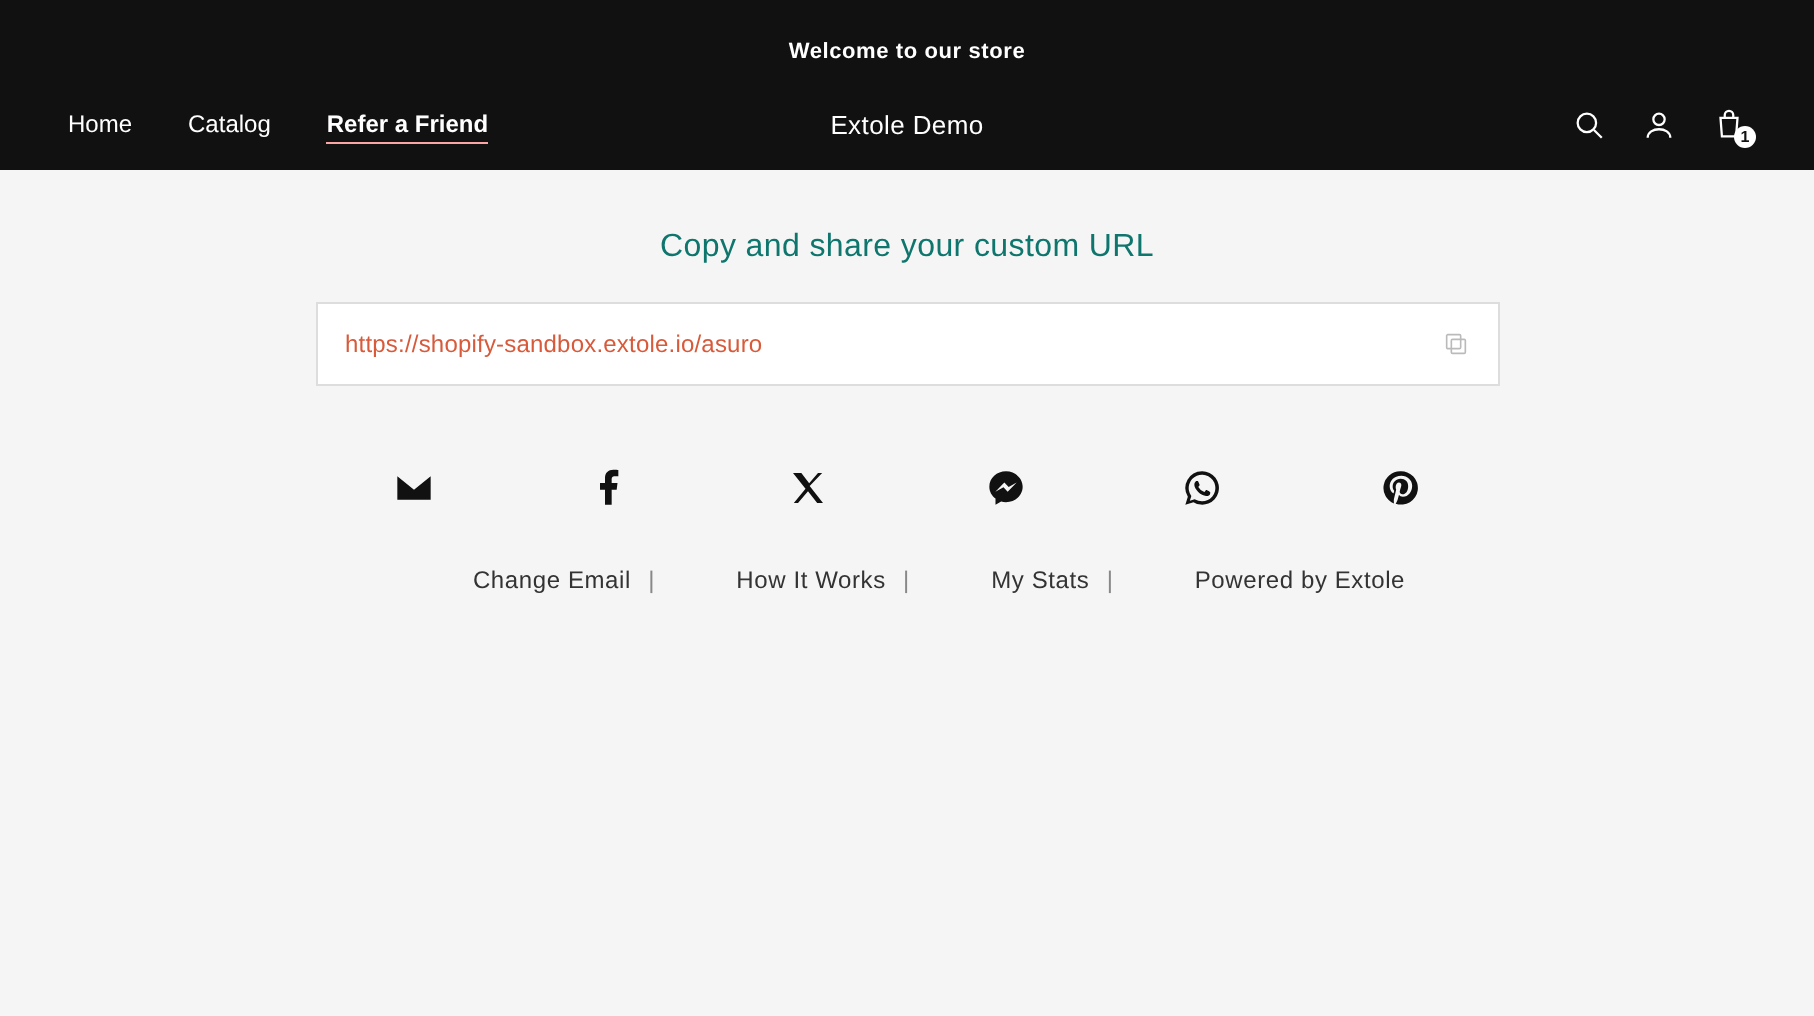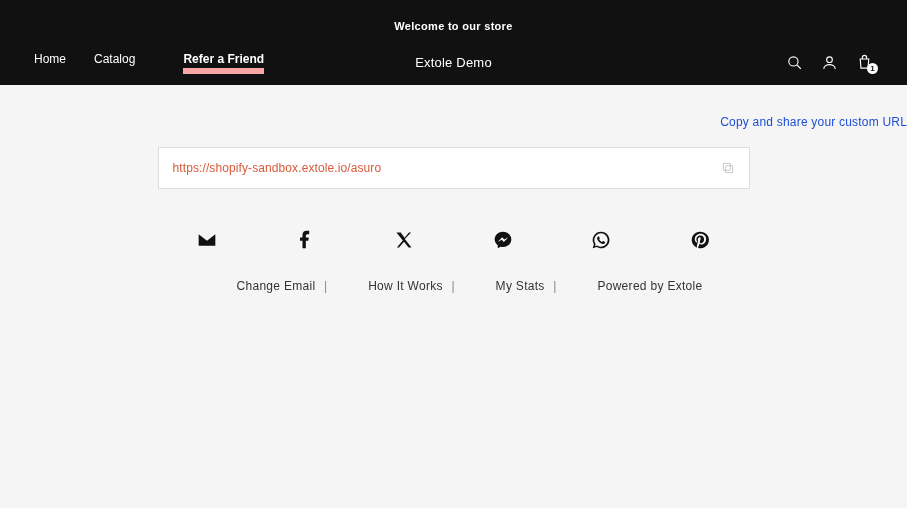--- a/index.html
+++ b/index.html
@@ -31,23 +31,22 @@
     }
     .nav-links { display: flex; gap: 28px; }
     .nav-link {
       font-size: 12px;
       font-weight: 500;
       color: #fff;
       cursor: pointer;
       padding: 2px 0;
     }
     .nav-link.active {
-      border-bottom: 6px solid #fca5a5;
+      border-bottom: 1px solid #fca5a5;
       font-weight: 700;
-      margin-left: 20px;
     }
     .brand {
       position: absolute;
       left: 50%;
       transform: translateX(-50%);
       font-size: 13px;
       font-weight: 400;
       letter-spacing: 0.2px;
     }
     .header-icons { display: flex; gap: 18px; align-items: center; }
@@ -76,24 +75,24 @@
     .desc {
       text-align: center;
       max-width: 590px;
       margin: 0 auto 26px;
       font-size: 13px;
       line-height: 1.7;
       color: #222;
       letter-spacing: 0.2px;
     }
     .sub-label {
-      text-align: right;
-      font-size: 12px;
+      text-align: center;
+      font-size: 16px;
       font-weight: 500;
-      color: #1d4ed8;
+      color: #0f766e;
       margin-bottom: 18px;
       letter-spacing: 0.2px;
     }
     .url-box {
       width: 592px;
       margin: 0 auto 40px;
       background: #fff;
       border: 1px solid #ddd;
       display: flex;
       align-items: center;

